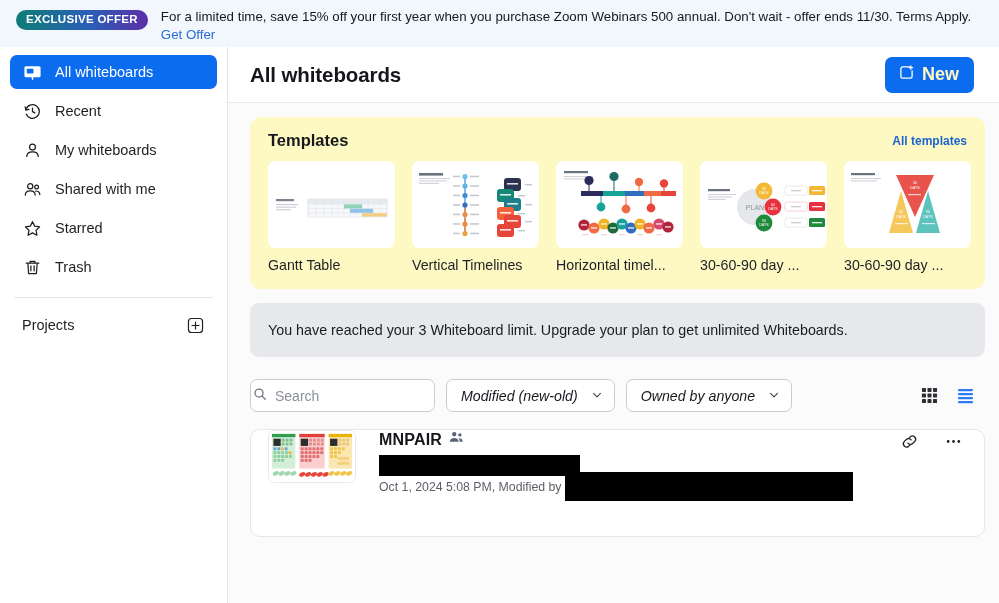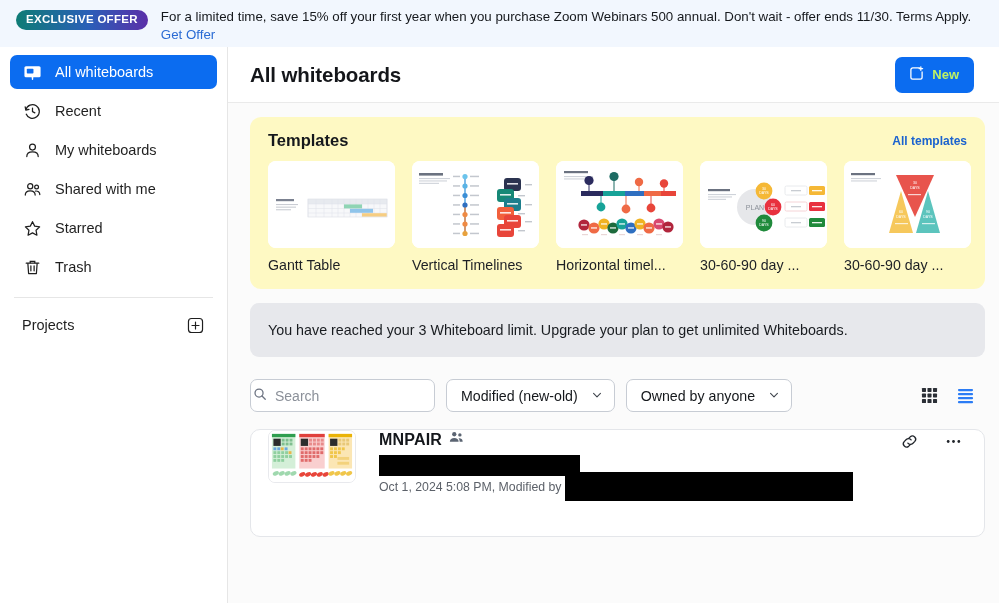--- a/index.html
+++ b/index.html
@@ -83,24 +83,24 @@
   .main { flex: 1 1 auto; display: flex; flex-direction: column; min-width: 0; background: #ffffff; }
   .main-header {
     height: 56px; flex: 0 0 56px;
     display: flex; align-items: center; justify-content: space-between;
     padding: 0 25px 0 22px;
     border-bottom: 1px solid #eaeaea;
     background: #ffffff;
   }
   .page-title { font-size: 20.5px; font-weight: bold; color: #14161a; letter-spacing: -0.1px; }
   .new-btn {
-    background: #0b6cf0; color: #bef264; border: none; border-radius: 7px;
+    background: #0b6cf0; color: #fef9c3; border: none; border-radius: 7px;
     height: 36px; padding: 0 15px 0 13px;
     display: flex; align-items: center; gap: 7px;
-    font-size: 13px; font-weight: bold; cursor: pointer;
+    font-size: 18px; font-weight: bold; cursor: pointer;
     font-family: "Liberation Sans", sans-serif;
   }
 
   .scroll-area {
     flex: 1 1 auto; min-height: 0; overflow: hidden;
     background: #fbfbfb;
     padding: 14px 14px 0 22px;
   }
 
   
@@ -141,21 +141,21 @@
     background: #fff; display: flex; align-items: center; gap: 8px; padding: 0 2px;
   }
   .search-box input {
     border: none; outline: none; font-size: 14px; width: 100%;
     font-family: "Liberation Sans", sans-serif; color: #1f1f1f; background: transparent;
   }
   .search-box input::placeholder { color: #8b9099; }
   .select-pill {
     height: 33px; border: 1px solid #c7ccd4; border-radius: 7px; background: #fff;
     display: flex; align-items: center; gap: 13px; padding: 0 11px 0 14px;
-    font-size: 14.2px; color: #15181c; cursor: pointer; white-space: nowrap;
+    font-size: 14.2px; color: #15181c; cursor: pointer; white-space: nowrap; font-style: italic;
   }
   .view-toggles { margin-left: auto; display: flex; align-items: center; gap: 17px; padding-right: 10px; }
   .view-btn { width: 19px; height: 19px; cursor: pointer; display: flex; align-items: center; justify-content: center; }
 
   
   .board-list { margin-top: 17px; }
   .board-row {
     border: 1px solid #e4e6ea; border-radius: 10px; background: #fff;
     height: 108px; display: flex; align-items: flex-start; padding: 0 20px 0 17px;
     position: relative;

